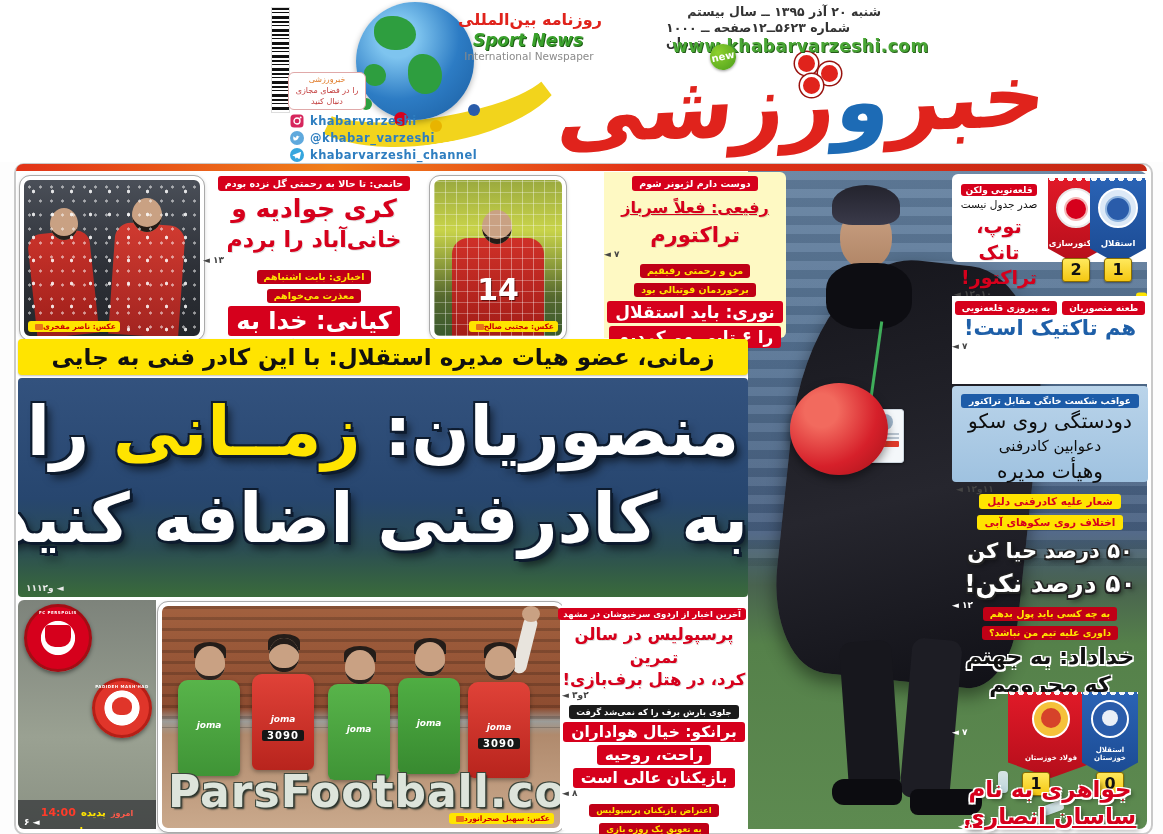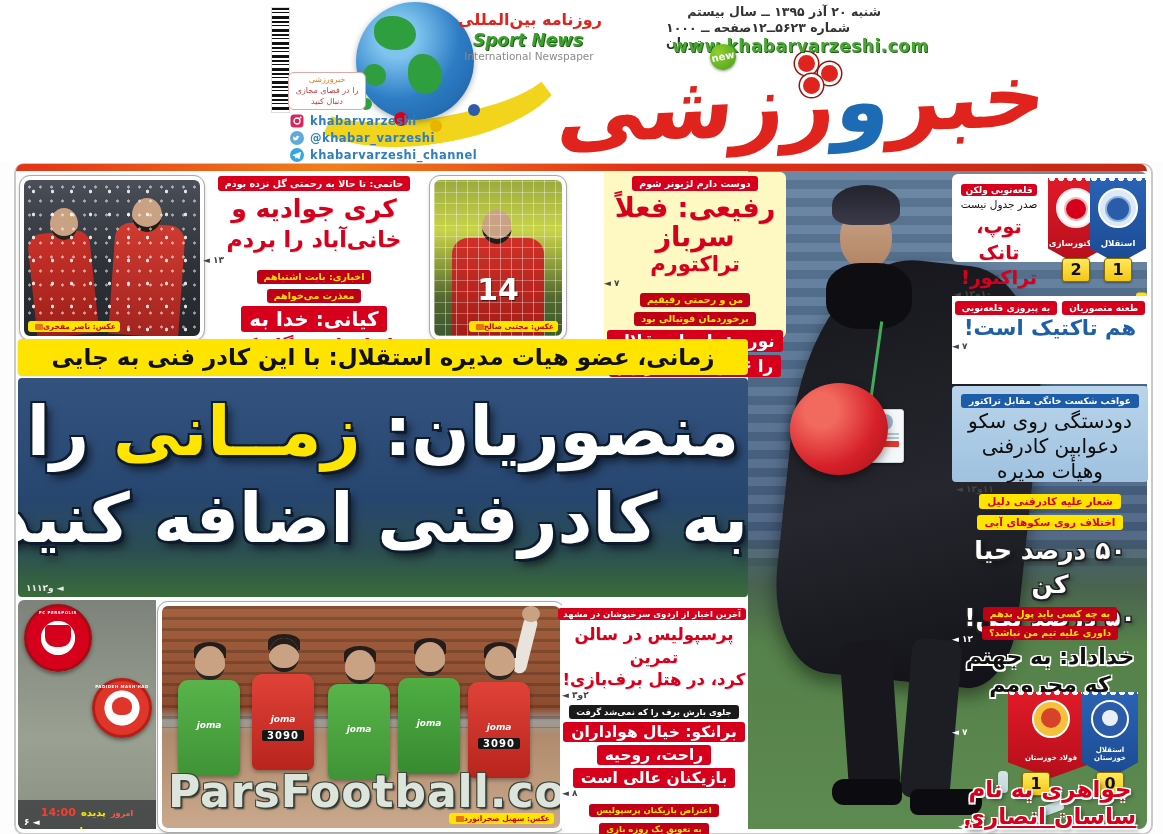--- a/index.html
+++ b/index.html
@@ -193,37 +193,37 @@
   <div class="abs credit" style="left:4px;bottom:4px;"><span class="cam"></span><span>عکس: ناصر مفخری</span></div>
 </div>
 
 <div class="abs fa center" style="left:203px;top:172px;width:222px;height:166px;">
   <div class="kicker-red">حاتمی: تا حالا به رحمتی گل نزده بودم</div>
   <div class="hl-red" style="font-size:25px;line-height:32px;margin-top:2px;">کری جوادیه و</div>
   <div class="hl-red" style="font-size:22px;line-height:30px;">خانی‌آباد را بردم</div>
   <div class="ref" style="text-align:left;">۱۳ ◄</div>
   <div><span class="badge-red">اخباری: بابت اشتباهم</span></div>
   <div><span class="badge-red">معذرت می‌خواهم</span></div>
-  <div style="margin-top:3px;"><span class="hl-red-strip" style="font-size:20px;">کیانی: خدا به</span></div>
+  <div style="margin-top:3px;"><span class="hl-red-strip" style="font-size:24px;">کیانی: خدا به</span></div>
   <div class="hl-red" style="font-size:19px;line-height:26px;">دل اخباری نگاه کرد</div>
   <div class="ref" style="text-align:left;">۱۳ ◄</div>
 </div>
 
 <div class="abs photo" style="left:430px;top:176px;width:128px;height:156px;background:linear-gradient(180deg,#9aa93e,#c9d44a 32%,#55682e 75%,#3a5a2e 100%);">
   <div class="abs" style="left:18px;top:58px;width:92px;height:98px;background:linear-gradient(#cf3028,#a31d18);border-radius:16px 16px 0 0;">
     <div style="color:#fff;font-size:30px;font-weight:bold;text-align:center;margin-top:34px;text-shadow:1px 1px 0 #5e0d0a;">14</div>
   </div>
   <div class="abs" style="left:48px;top:30px;width:30px;height:34px;background:#c9a183;border-radius:50%;box-shadow:0 -7px 0 -2px #241c17 inset;"></div>
   <div class="abs" style="inset:0;background:repeating-linear-gradient(90deg,rgba(255,255,255,.38) 0 1px,transparent 1px 11px),repeating-linear-gradient(0deg,rgba(255,255,255,.3) 0 1px,transparent 1px 11px);"></div>
   <div class="abs credit" style="right:4px;bottom:4px;"><span class="cam"></span><span>عکس: مجتبی صالح</span></div>
 </div>
 
 <div class="abs fa center" style="left:564px;top:172px;width:182px;height:166px;background:#fef9c3;border-radius:0 6px 6px 0;margin-left:40px;">
   <div class="kicker-red">دوست دارم لژیونر شوم</div>
-  <div class="hl-red" style="font-size:27px;line-height:29px;margin-top:2px;">رفیعی: فعلاً سرباز</div>
+  <div class="hl-red" style="font-size:16px;line-height:29px;margin-top:2px;text-decoration:underline;">رفیعی: فعلاً سرباز</div>
   <div class="hl-red" style="font-size:21px;line-height:27px;">تراکتورم</div>
   <div class="ref" style="text-align:left;">۷ ◄</div>
   <div><span class="badge-red">من و رحمتی رفیقیم</span></div>
   <div><span class="badge-red">برخوردمان فوتبالی بود</span></div>
   <div style="margin-top:4px;"><span class="hl-red-strip" style="font-size:17px;">نوری: باید استقلال</span></div>
   <div style="margin-top:3px;"><span class="hl-red-strip" style="font-size:17px;">را ۶ تایی می‌کردیم</span></div>
 </div>
 
 <div class="abs fa banner-yellow" style="left:18px;top:339px;width:730px;height:36px;">زمانی، عضو هیات مدیره استقلال: با این کادر فنی به جایی نمی‌رسیم</div>
 
@@ -272,29 +272,29 @@
 <div class="abs fa" style="left:952px;top:296px;width:196px;height:88px;background:#fff;text-align:center;">
   <div><span class="kicker-red" style="font-size:9px;">طعنه منصوریان</span>
        <span class="kicker-red" style="font-size:9px;">به پیروزی قلعه‌نویی</span></div>
   <div class="hl-blue" style="font-size:21px;line-height:26px;">هم تاکتیک است!</div>
   <div class="ref" style="text-align:left;">۷ ◄</div>
 </div>
 
 <div class="abs fa blueblock center" style="left:952px;top:386px;width:196px;height:96px;">
   <div style="padding-top:3px;"><span class="kicker-blue" style="font-size:9px;">عواقب شکست خانگی مقابل تراکتور</span></div>
   <div class="b" style="font-size:20px;line-height:26px;color:#0d0d0d;">دودستگی روی سکو</div>
-  <div class="b" style="font-size:20px;line-height:25px;color:#0d0d0d;">دعوابین کادرفنی</div>
+  <div class="b" style="font-size:15px;line-height:25px;color:#0d0d0d;">دعوابین کادرفنی</div>
   <div class="b" style="font-size:20px;line-height:25px;color:#0d0d0d;">وهیأت مدیره</div>
   <div class="ref" style="text-align:left;padding-left:4px;">۱۱و۱۲ ◄</div>
 </div>
 
 <div class="abs fa center" style="left:952px;top:490px;width:196px;height:110px;">
   <div><span class="kicker-yellow">شعار علیه کادرفنی دلیل</span></div>
   <div style="margin-top:2px;"><span class="kicker-yellow">اختلاف روی سکوهای آبی</span></div>
-  <div class="hl-outline-white" style="font-size:25px;line-height:34px;margin-top:4px;">۵۰ درصد حیا کن</div>
+  <div class="hl-outline-white" style="font-size:21px;line-height:34px;margin-top:4px;">۵۰ درصد حیا کن</div>
   <div class="hl-outline-white" style="font-size:25px;line-height:32px;">۵۰ درصد نکن!</div>
   <div class="ref" style="text-align:left;color:#fff;">۱۲ ◄</div>
 </div>
 
 <div class="abs fa center" style="left:952px;top:602px;width:196px;height:86px;">
   <div><span class="badge-red">به چه کسی باید پول بدهم</span></div>
   <div><span class="badge-red">داوری علیه تیم من نباشد؟</span></div>
   <div class="hl-outline-black" style="font-size:22px;line-height:29px;margin-top:2px;">خداداد: به جهنم</div>
   <div class="hl-outline-black" style="font-size:22px;line-height:28px;">که محرومم می‌کنند</div>
   <div class="ref" style="text-align:left;color:#fff;">۷ ◄</div>

